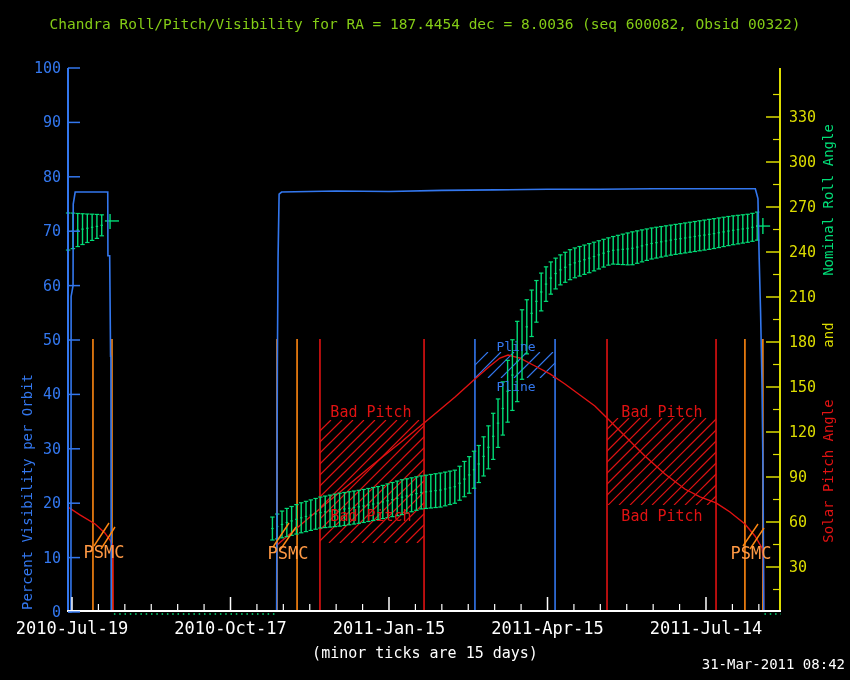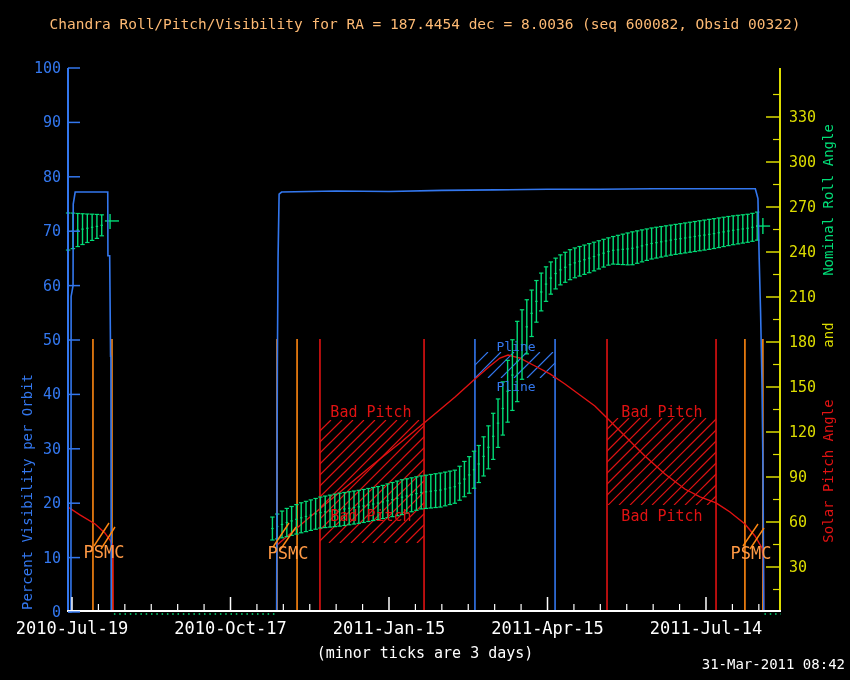--- a/index.html
+++ b/index.html
@@ -1,21 +1,21 @@
 <!DOCTYPE html>
 <html><head>
 <meta charset="utf-8">
 <style>
   html,body{margin:0;padding:0;background:#000;}
   .stage{position:relative;width:850px;height:680px;background:#000;overflow:hidden;
          font-family:"DejaVu Sans Mono","Liberation Mono",monospace;}
   #chart{position:absolute;left:0;top:0;}
   #chart text{font-family:"DejaVu Sans Mono","Liberation Mono",monospace;}
   .title{position:absolute;left:0;top:16px;width:850px;text-align:center;
-         color:#fdba74;font-size:14.5px;white-space:pre;}
+         color:#84cc16;font-size:14.5px;white-space:pre;}
   .ytitle{position:absolute;text-align:center;transform:rotate(-90deg);font-size:14px;white-space:nowrap;}
   .yt-left{width:300px;height:18px;left:-122px;top:483px;color:#3377ee;}
   .yt-roll{width:220px;height:18px;left:719px;top:191px;color:#00dd77;}
   .yt-and{width:60px;height:18px;left:799px;top:326px;color:#dddd00;}
   .yt-pitch{width:220px;height:18px;left:719px;top:462px;color:#e01212;}
   .caption{position:absolute;left:0;top:644px;width:850px;text-align:center;
            color:#fff;font-size:15px;}
   .timestamp{position:absolute;right:5px;top:656px;color:#fff;font-size:14px;}
 </style>
 </head>
@@ -671,15 +671,15 @@
         <text x="662" y="417" fill="#e01212" font-size="15" text-anchor="middle">Bad Pitch</text>
         <text x="662" y="521" fill="#e01212" font-size="15" text-anchor="middle">Bad Pitch</text>
         <text x="516" y="351" fill="#3377ee" font-size="13" text-anchor="middle">Pline</text>
         <text x="516" y="391" fill="#3377ee" font-size="13" text-anchor="middle">Pline</text>
       </g>
     </svg>
   <div class="ytitle yt-left">Percent Visibility per Orbit</div>
   <div class="ytitle yt-roll">Nominal Roll Angle</div>
   <div class="ytitle yt-and">and</div>
   <div class="ytitle yt-pitch">Solar Pitch Angle</div>
-  <div class="caption">(minor ticks are 3 days)</div>
+  <div class="caption">(minor ticks are 15 days)</div>
   <div class="timestamp">31-Mar-2011 08:42</div>
 </div>
 
 </body></html>

